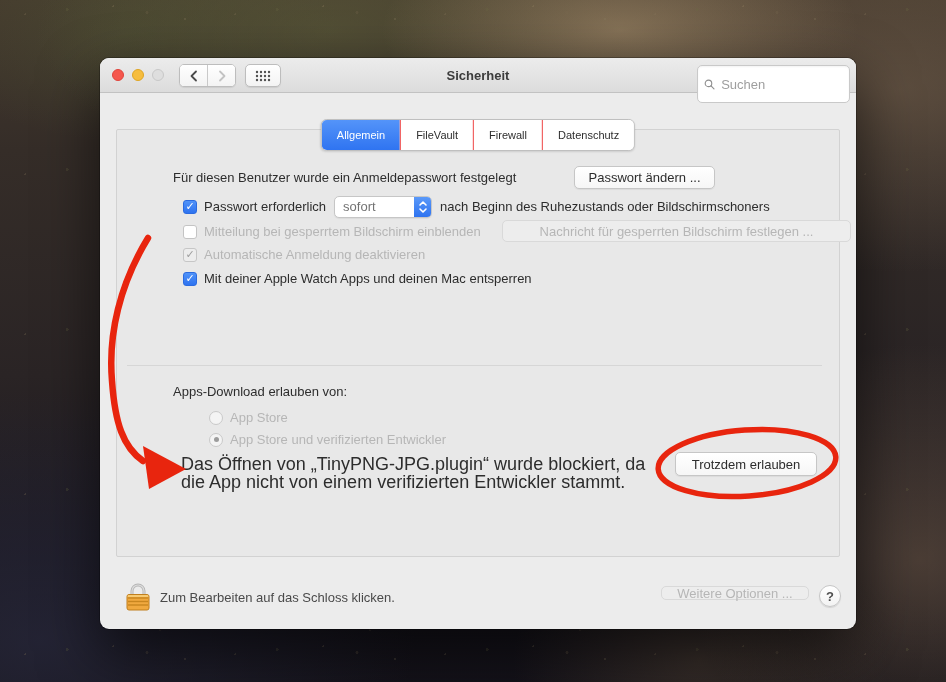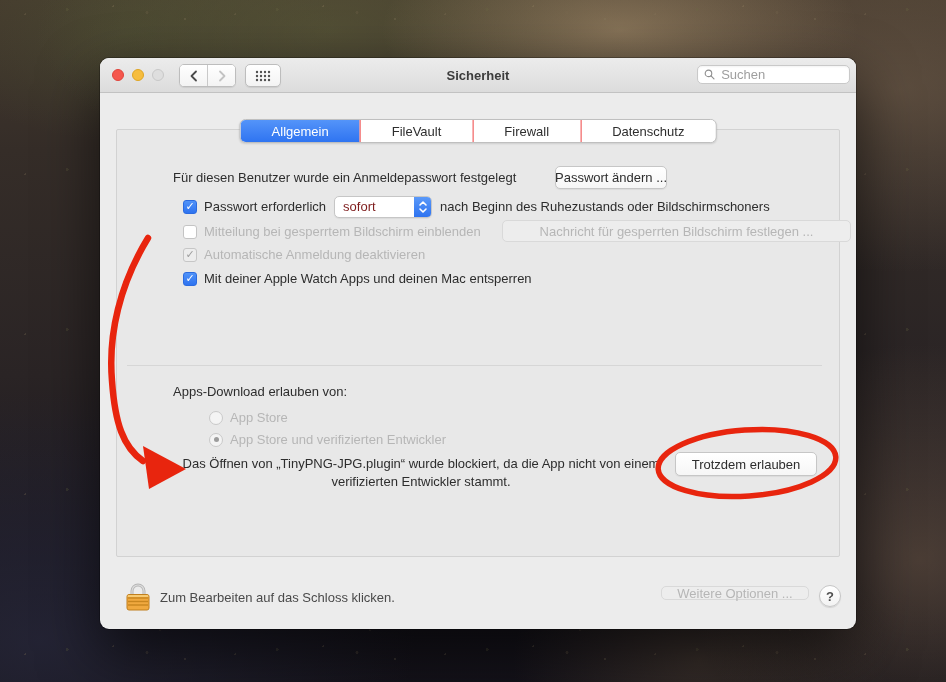--- a/index.html
+++ b/index.html
@@ -52,28 +52,28 @@
   .light.red{background:#f5574d;border:1px solid #e0443c;}
   .light.yellow{background:#f6bd3e;border:1px solid #dfa524;}
   .light.gray{background:#dedede;border:1px solid #c8c8c8;}
   .navseg{position:absolute;left:79px;top:6px;display:flex;border:1px solid #bdbdbd;border-radius:5px;overflow:hidden;background:#fff;box-shadow:0 1px 1px rgba(0,0,0,.08);}
   .navbtn{width:27px;height:21px;display:flex;align-items:center;justify-content:center;background:linear-gradient(#ffffff,#f3f3f3);}
   .navbtn + .navbtn{border-left:1px solid #c9c9c9;}
   .gridbtn{position:absolute;left:145px;top:6px;width:34px;height:21px;border:1px solid #bdbdbd;border-radius:5px;
     background:linear-gradient(#ffffff,#f3f3f3);display:flex;align-items:center;justify-content:center;box-shadow:0 1px 1px rgba(0,0,0,.08);}
   .wintitle{position:absolute;left:0;right:0;top:0;height:34px;display:flex;align-items:center;justify-content:center;
     font-size:13px;font-weight:700;color:#3c3c3c;pointer-events:none;}
-  .searchwrap{position:absolute;right:6px;top:7px;width:153px;height:19px;background:#fff;border:1px solid #c9c9c9;border-radius:5px;
+  .searchwrap{position:absolute;right:6px;top:7px;width:153px;height:38px;background:#fff;border:1px solid #c9c9c9;border-radius:5px;
     display:flex;align-items:center;padding:0 6px;box-sizing:border-box;gap:4px;box-shadow:inset 0 1px 2px rgba(0,0,0,.05);}
   .searchwrap input{border:0;outline:0;background:transparent;font-size:13px;width:100%;color:#333;font-family:inherit;}
   .searchwrap input::placeholder{color:#9e9e9e;}
   
   .tabbar{position:absolute;top:61px;left:50%;transform:translateX(-50%);display:flex;z-index:5;
     border-radius:6px;overflow:hidden;border:1px solid #bfbfbf;box-shadow:0 1px 2px rgba(0,0,0,.12);background:#fff;}
-  .tab{height:22px;display:flex;align-items:center;padding:0 31px;font-size:13px;color:#2e2e2e;background:#fff;white-space:nowrap;}
+  .tab{height:30px;display:flex;align-items:center;padding:0 15px;font-size:11px;color:#2e2e2e;background:#fff;white-space:nowrap;}
   .tab + .tab{border-left:1px solid #ef4444;}
   .tab.selected{background:linear-gradient(#5494f9,#2f74f1);color:#fff;}
   
   .panel{position:absolute;left:16px;top:71px;width:724px;height:428px;box-sizing:border-box;
     background:#e8e8e8;border:1px solid #d2d2d2;border-radius:2px;}
   .row{position:absolute;left:56px;right:12px;height:23px;display:flex;align-items:center;font-size:13px;color:#2d2d2d;}
   .rowtext{white-space:nowrap;}
   .gray{color:#b6b6b6;}
   .cb{width:14px;height:14px;border-radius:3px;box-sizing:border-box;margin-right:7px;flex:0 0 auto;
     display:flex;align-items:center;justify-content:center;font-size:11px;line-height:1;}
@@ -81,25 +81,25 @@
   .cb.off{background:#fff;border:1px solid #c4c4c4;}
   .cb.dis-on{background:#ededed;border:1px solid #c6c6c6;color:#9d9d9d;}
   .radio{width:14px;height:14px;border-radius:50%;box-sizing:border-box;background:#f4f4f4;border:1px solid #c9c9c9;
     margin-right:7px;display:flex;align-items:center;justify-content:center;flex:0 0 auto;}
   .radio .dot{width:5px;height:5px;border-radius:50%;background:#9c9c9c;}
   .btn{box-sizing:border-box;border:1px solid #c6c6c6;border-radius:5px;background:linear-gradient(#ffffff,#f6f6f6);
     font-size:13px;color:#2d2d2d;display:flex;align-items:center;justify-content:center;box-shadow:0 1px 1px rgba(0,0,0,.06);white-space:nowrap;}
   .btn.disabled{background:#ededed;border-color:#d9d9d9;color:#b6b6b6;box-shadow:none;}
   .select{box-sizing:border-box;width:98px;height:22px;background:#fff;border:1px solid #c6c6c6;border-radius:5px;
     display:flex;align-items:center;box-shadow:0 1px 1px rgba(0,0,0,.06);margin:0 8px;}
-  .select .val{flex:1;padding-left:8px;font-size:13px;color:#7f1d1d;}
+  .select .val{flex:1;padding-left:8px;font-size:13px;color:#737373;}
   .select .cap{width:17px;height:100%;border-radius:0 4px 4px 0;background:linear-gradient(#5a99f9,#2e73f0);
     display:flex;align-items:center;justify-content:center;}
   .divider{position:absolute;left:10px;width:695px;top:235px;height:1px;background:#d6d6d6;}
-  .blockedtext{position:absolute;left:64px;top:325px;width:480px;font-size:13px;line-height:18px;color:#2d2d2d;text-align:center;}
+  .blockedtext{position:absolute;left:64px;top:325px;width:480px;font-size:18px;line-height:18px;color:#2d2d2d;}
   
   .footer-hint{position:absolute;left:60px;top:532px;font-size:13px;color:#4a4a4a;}
   .lockicon{position:absolute;left:26px;top:524px;width:24px;height:29px;}
   .helpbtn{position:absolute;left:719px;top:527px;width:22px;height:22px;border-radius:50%;
     background:linear-gradient(#ffffff,#f2f2f2);border:1px solid #c6c6c6;box-shadow:0 1px 1px rgba(0,0,0,.1);
     display:flex;align-items:center;justify-content:center;font-size:13px;font-weight:700;color:#4f4f4f;box-sizing:border-box;}
   
   .annotations{position:absolute;inset:0;z-index:50;pointer-events:none;}
 </style>
 </head>
@@ -160,21 +160,21 @@
     <div class="tab">FileVault</div>
     <div class="tab">Firewall</div>
     <div class="tab">Datenschutz</div>
   </div>
 
   <div class="panel">
 
     <div class="row" style="top:36px;">
       <span class="rowtext">Für diesen Benutzer wurde ein Anmeldepasswort festgelegt</span>
     </div>
-    <div class="btn" style="position:absolute;left:438px;top:36px;width:112px;height:23px;">Passwort ändern ...</div>
+    <div class="btn" style="position:absolute;left:457px;top:36px;width:141px;height:23px;">Passwort ändern ...</div>
 
     <div class="row" style="top:65px;left:66px;">
       <span class="cb on">
           <span>✓</span>
         </span>
       <span class="rowtext">Passwort erforderlich</span>
       <div class="select">
         <span class="val">sofort</span>
         <span class="cap">
           <svg width="12" height="16" viewBox="0 0 12 16">

